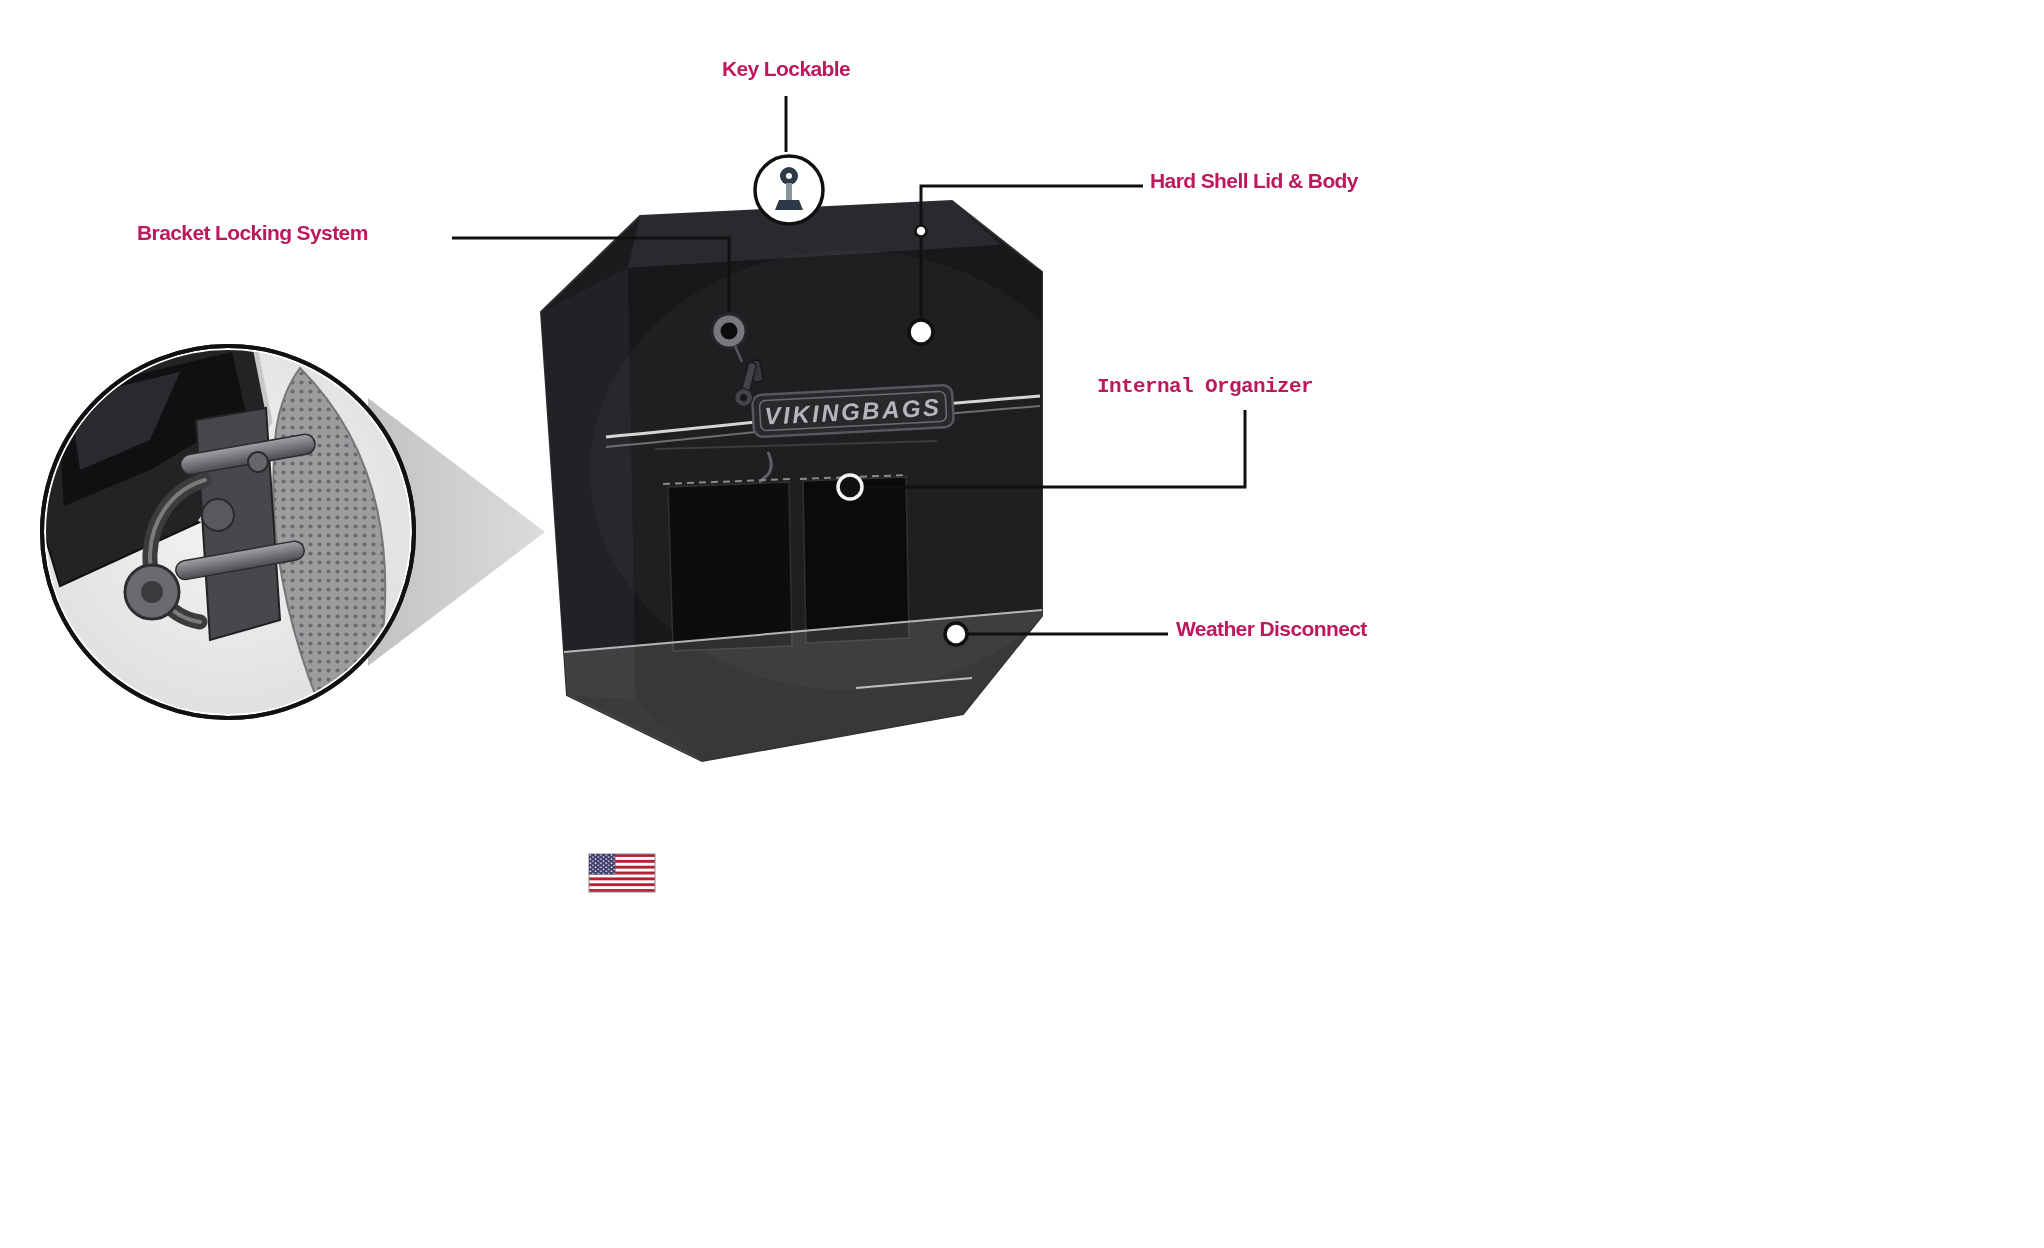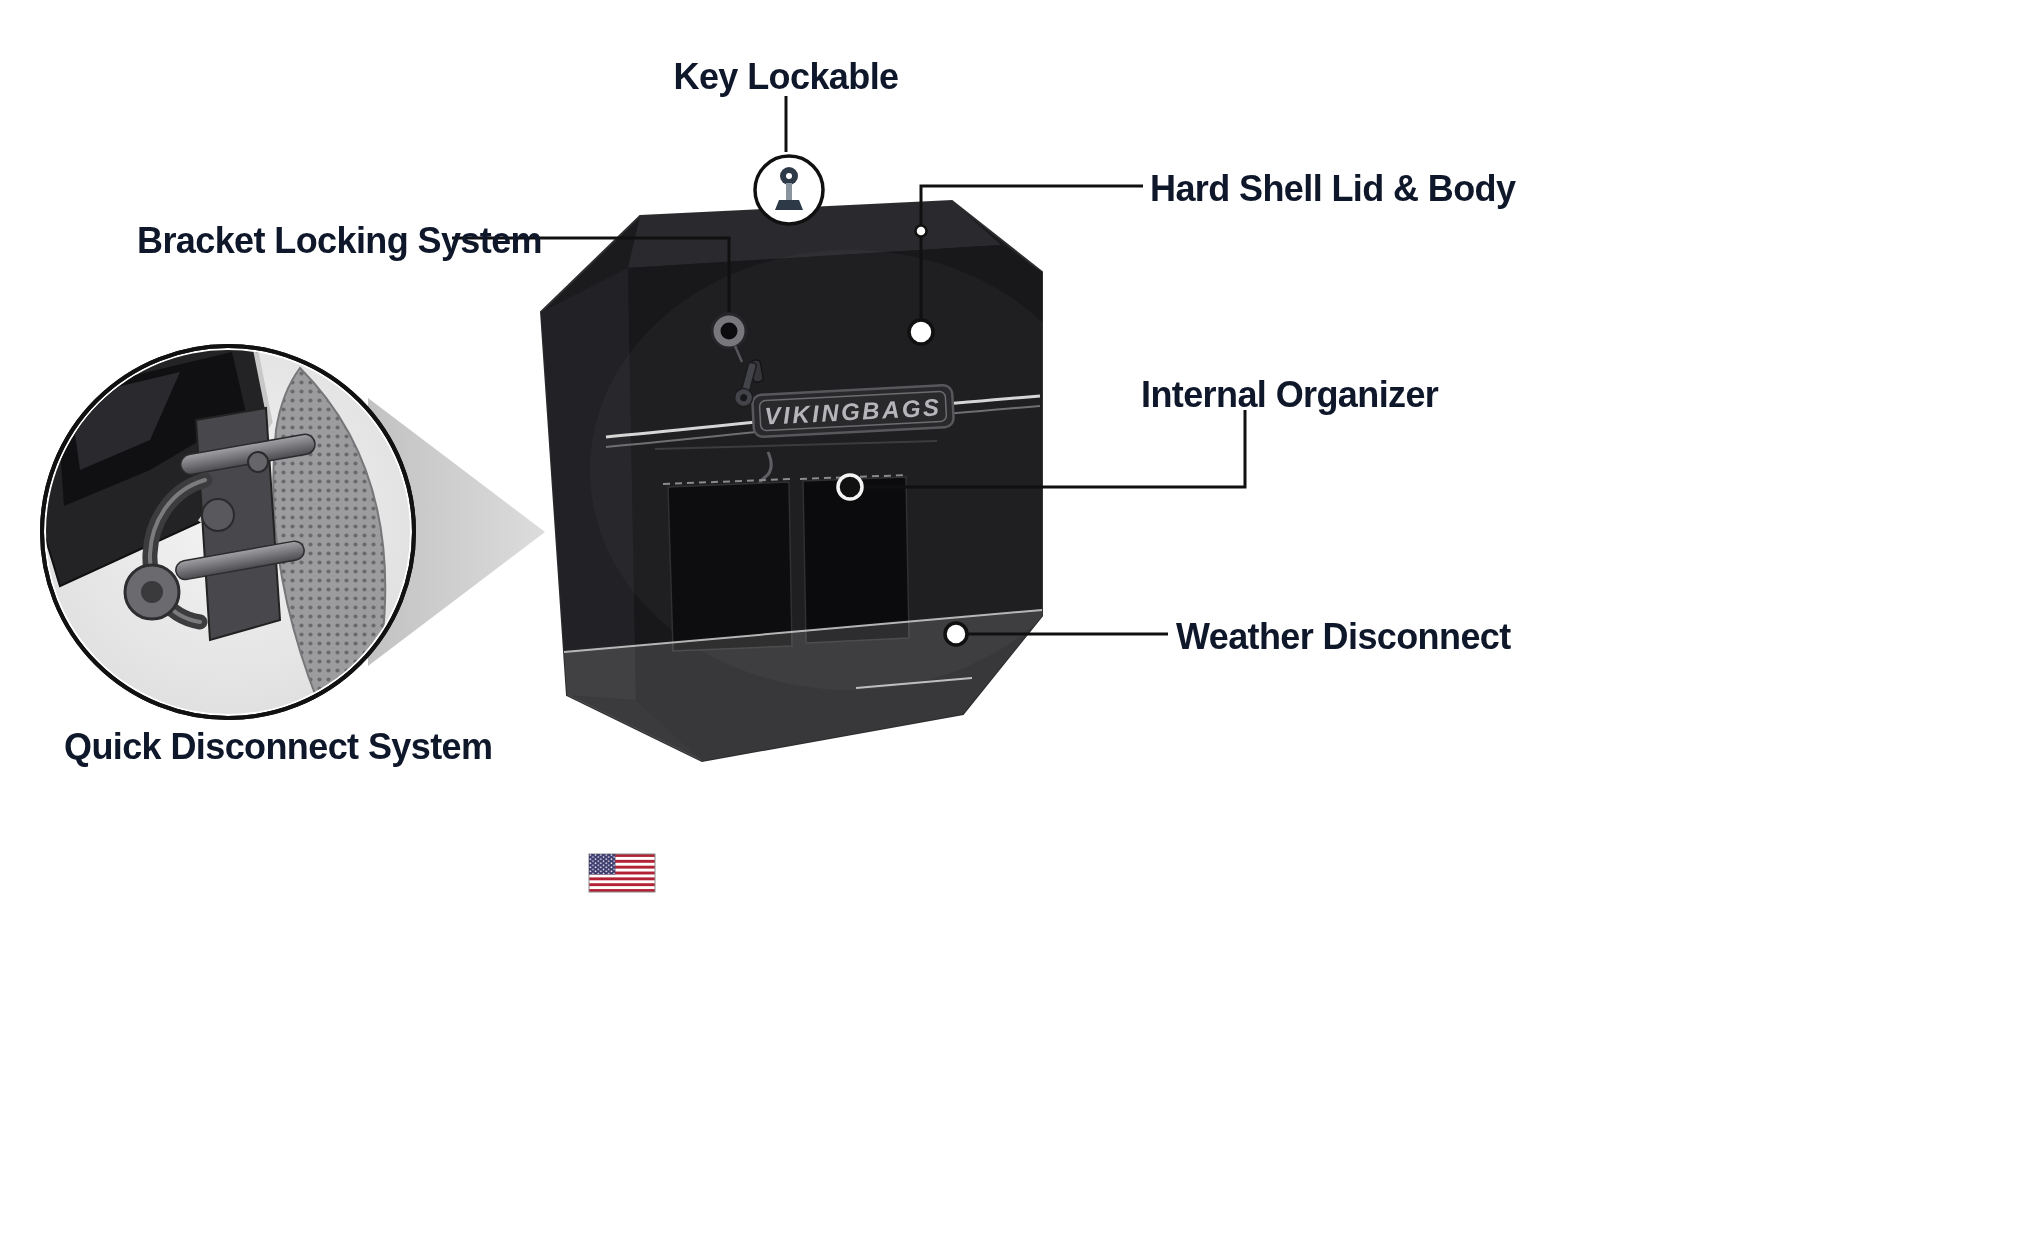--- a/index.html
+++ b/index.html
@@ -3,22 +3,22 @@
 <meta charset="utf-8">
 <style>
   html,body{margin:0;padding:0;background:#ffffff;}
   .stage{
     position:relative;width:2044px;height:1248px;background:#ffffff;overflow:hidden;
     font-family:"Liberation Sans", sans-serif;
   }
   .illustration{position:absolute;left:0;top:0;width:2044px;height:1248px;}
   .label{
     position:absolute;
-    font-weight:700;font-size:36px;line-height:1.1;
-    color:#0f172a;letter-spacing:-0.6px;white-space:nowrap;
+    font-weight:700;font-size:21px;line-height:1.1;
+    color:#be185d;letter-spacing:-0.6px;white-space:nowrap;
   }
   .label.centered{text-align:center;}
 </style>
 </head>
 <body>
 
 <div class="stage">
 
   <svg class="illustration" viewBox="0 0 2044 1248" xmlns="http://www.w3.org/2000/svg">
     <defs>
@@ -162,20 +162,19 @@
       <rect x="589" y="854" width="26.4" height="20.47" fill="url(#stars)"></rect>
     </g>
   </svg>
 
   <div class="label centered" style="left:652px;top:57px;width:268px;">Key Lockable</div>
 
   <div class="label" style="left:1150px;top:169px;">Hard Shell Lid &amp; Body</div>
 
   <div class="label" style="left:137px;top:221px;">Bracket Locking System</div>
 
-  <div class="label" style="left:1141px;top:375px;">Internal Organizer</div>
+  <div class="label" style="left:1097px;top:375px;font-family:Liberation Mono, monospace;">Internal Organizer</div>
 
   <div class="label" style="left:1176px;top:617px;">Weather Disconnect</div>
 
-  <div class="label" style="left:64px;top:727px;">Quick Disconnect System</div>
 
 
 </div>
 
 </body></html>

